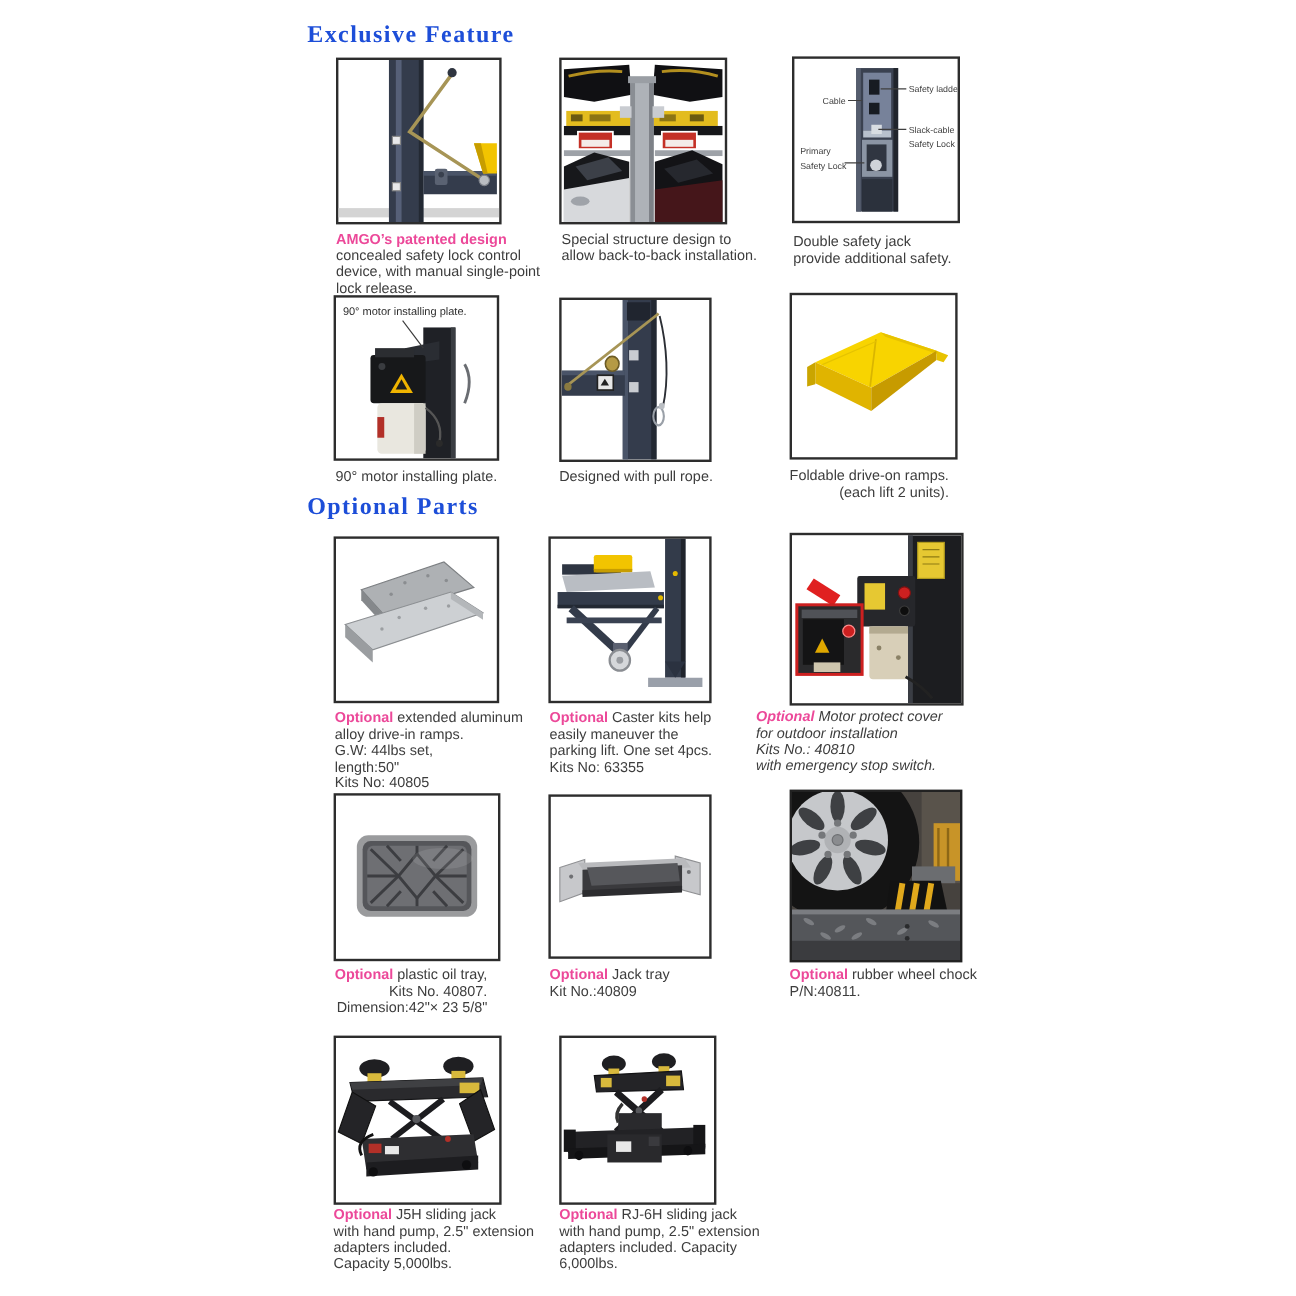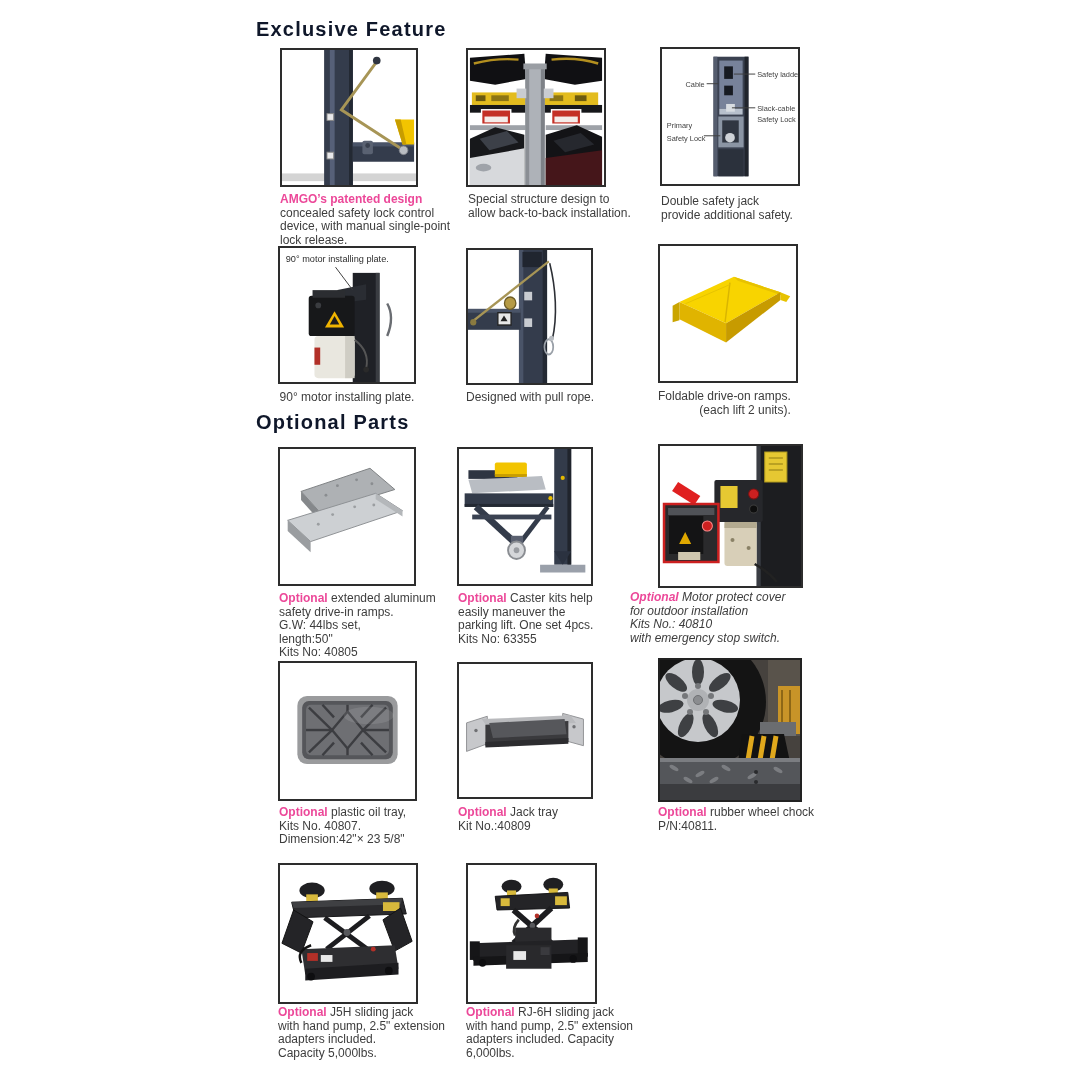--- a/index.html
+++ b/index.html
@@ -1,19 +1,19 @@
 <!DOCTYPE html>
 <html><head>
 <meta charset="utf-8">
 <style>
   html,body{margin:0;padding:0;background:#ffffff;}
   #canvas{position:relative;width:1080px;height:1080px;background:#ffffff;overflow:hidden;
           font-family:"Liberation Sans",sans-serif;}
-  .h-title{position:absolute;font-family:Liberation Sans, sans-serif;font-weight:bold;
-           font-size:20px;letter-spacing:1.2px;color:#0f172a;white-space:nowrap;}
+  .h-title{position:absolute;font-family:Liberation Serif, serif;font-weight:bold;
+           font-size:20px;letter-spacing:1.2px;color:#1d4ed8;white-space:nowrap;}
   .figbox{position:absolute;background:#fff;border:2px solid #2d2d2d;box-sizing:border-box;}
   .figbox svg{display:block;width:100%;height:100%;}
   .cap{position:absolute;font-size:12px;line-height:13.6px;color:#3d3d3d;white-space:nowrap;}
   .cap b{color:#ec4899;}
   .cap.center{text-align:center;}
   .dlabel{font-size:7.6px;fill:#3f3f3f;font-family:"Liberation Sans",sans-serif;}
   .plabel{font-size:9.6px;fill:#2e2e2e;font-family:"Liberation Sans",sans-serif;}
 </style>
 </head>
 <body>
@@ -252,21 +252,21 @@
       <rect x="8" y="62" width="46" height="7" fill="#505257"></rect>
       <rect x="9" y="70" width="34" height="38" fill="#141415"></rect>
       <polygon points="25,86 31,98 19,98" fill="#e0a800"></polygon>
       <circle cx="47" cy="80" r="5" fill="#cc2020" stroke="#ff8a8a" stroke-width="1"></circle>
       <rect x="18" y="106" width="22" height="8" fill="#cfc6ae"></rect>
     </svg>
   </div>
 
   <div class="cap" style="left:279px;top:592px;">
     <div><b>Optional</b><span> extended aluminum</span></div>
-    <div>safety drive-in ramps.</div>
+    <div>alloy drive-in ramps.</div>
     <div>G.W: 44lbs set,</div>
     <div>length:50"</div>
     <div>Kits No: 40805</div>
   </div>
   <div class="cap" style="left:458px;top:592px;">
     <div><b>Optional</b><span> Caster kits help</span></div>
     <div>easily maneuver the</div>
     <div>parking lift. One set 4pcs.</div>
     <div>Kits No: 63355</div>
   </div>
@@ -358,21 +358,21 @@
         <ellipse cx="92" cy="116" rx="5" ry="2" transform="rotate(-30 92 116)"></ellipse>
         <ellipse cx="118" cy="110" rx="5" ry="2" transform="rotate(30 118 110)"></ellipse>
         <ellipse cx="28" cy="120" rx="5" ry="2" transform="rotate(30 28 120)"></ellipse>
         <ellipse cx="54" cy="120" rx="5" ry="2" transform="rotate(-30 54 120)"></ellipse>
       </g>
       <circle cx="96" cy="112" r="2" fill="#2a2b2d"></circle>
       <circle cx="96" cy="122" r="2" fill="#2a2b2d"></circle>
     </svg>
   </div>
 
-  <div class="cap" style="left:279px;top:806px;">
+  <div class="cap" style="left:279px;top:806px;text-align:right;">
     <div><b>Optional</b><span> plastic oil tray,</span></div>
     <div>Kits No. 40807.</div>
     <div>Dimension:42"× 23 5/8"</div>
   </div>
   <div class="cap" style="left:458px;top:806px;">
     <div><b>Optional</b><span> Jack tray</span></div>
     <div>Kit No.:40809</div>
   </div>
   <div class="cap" style="left:658px;top:806px;">
     <div><b>Optional</b><span> rubber wheel chock</span></div>

